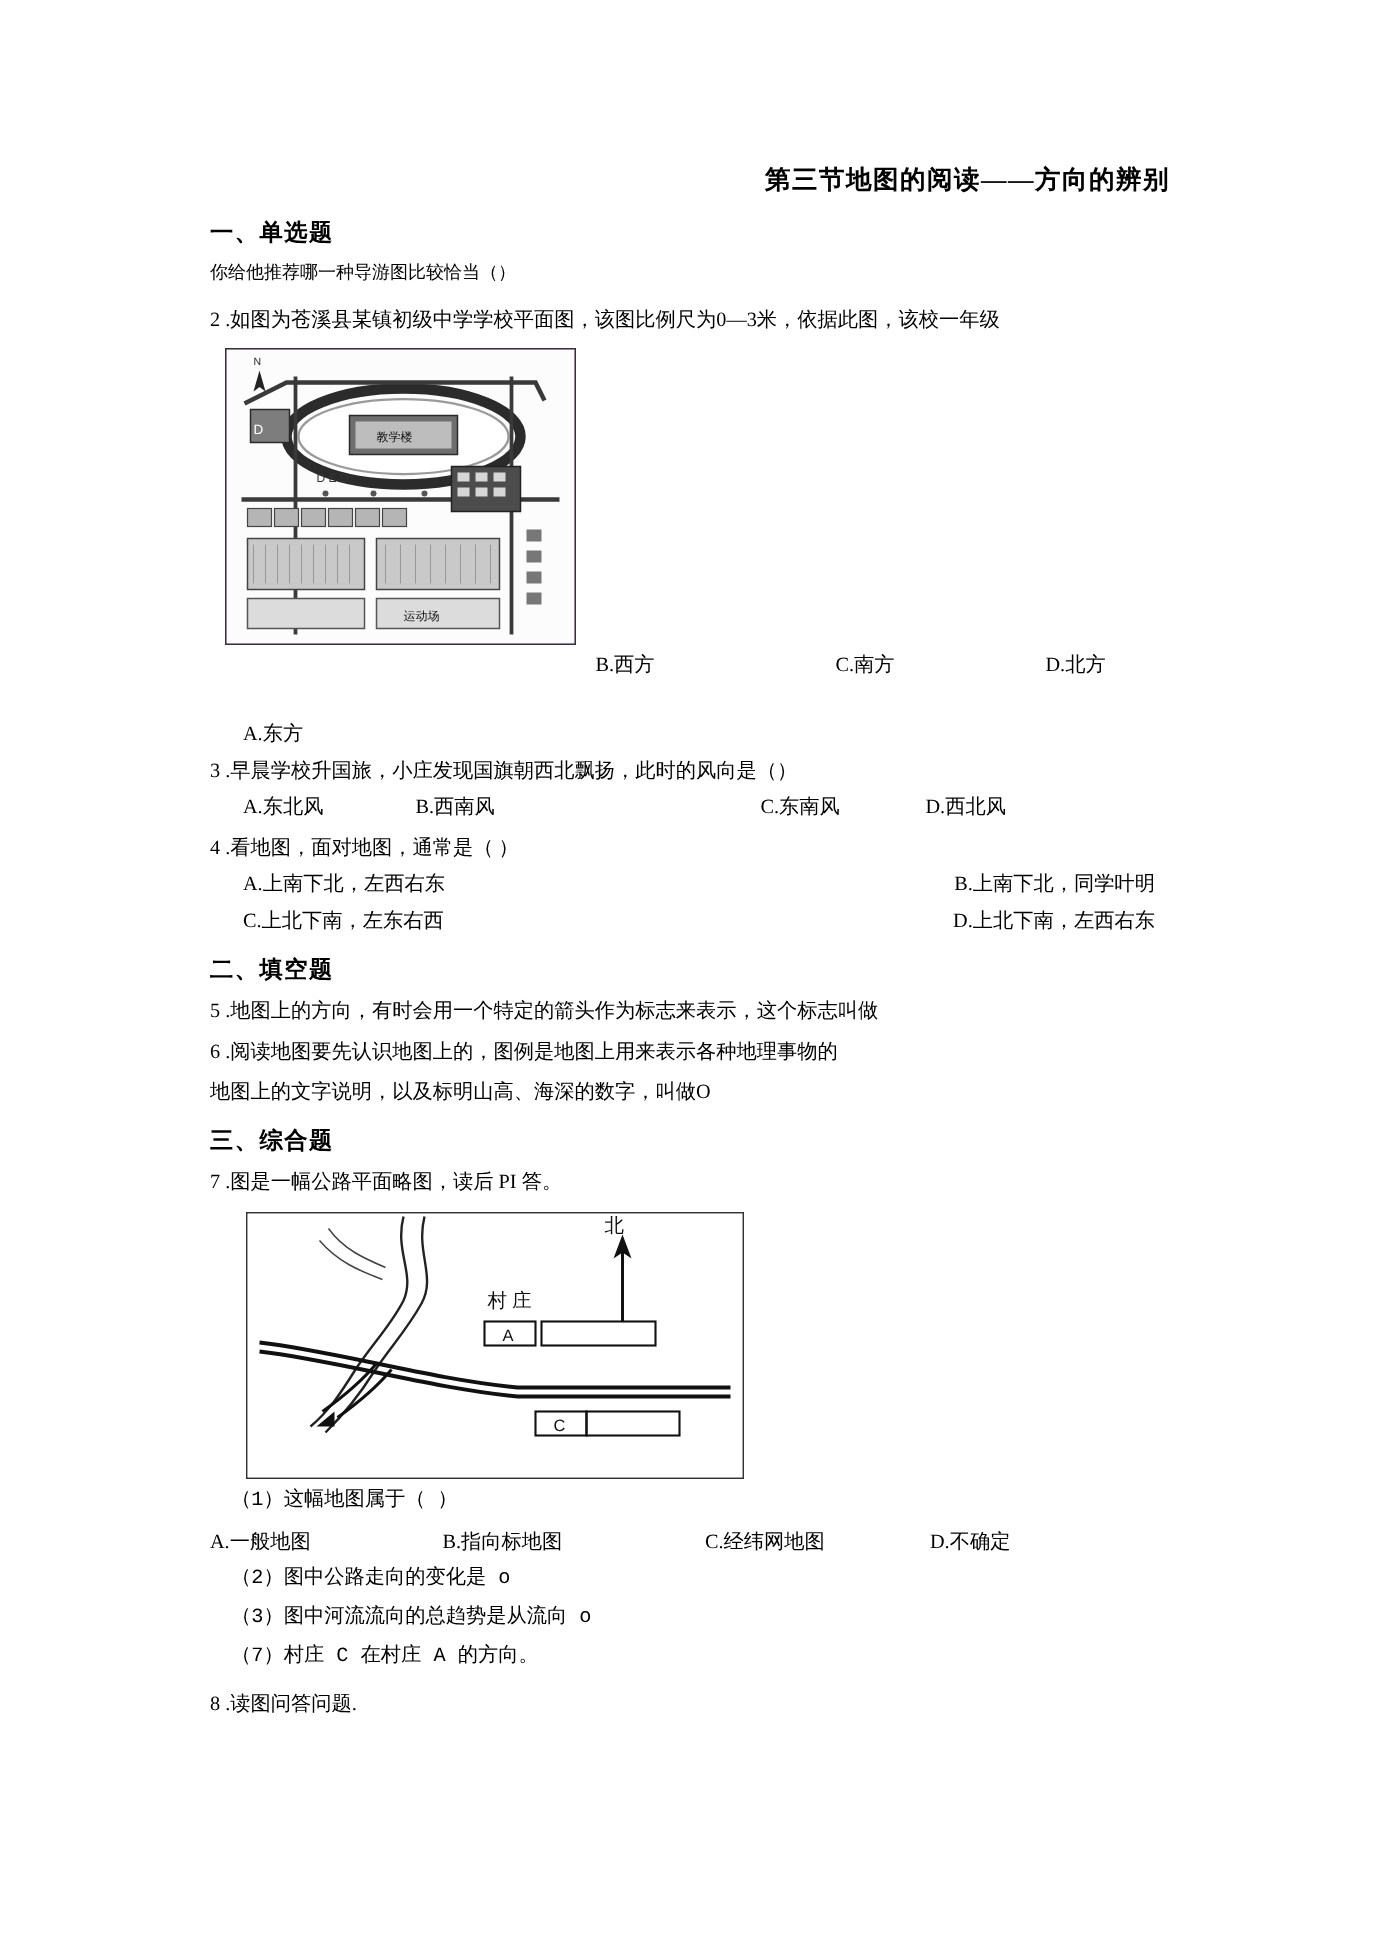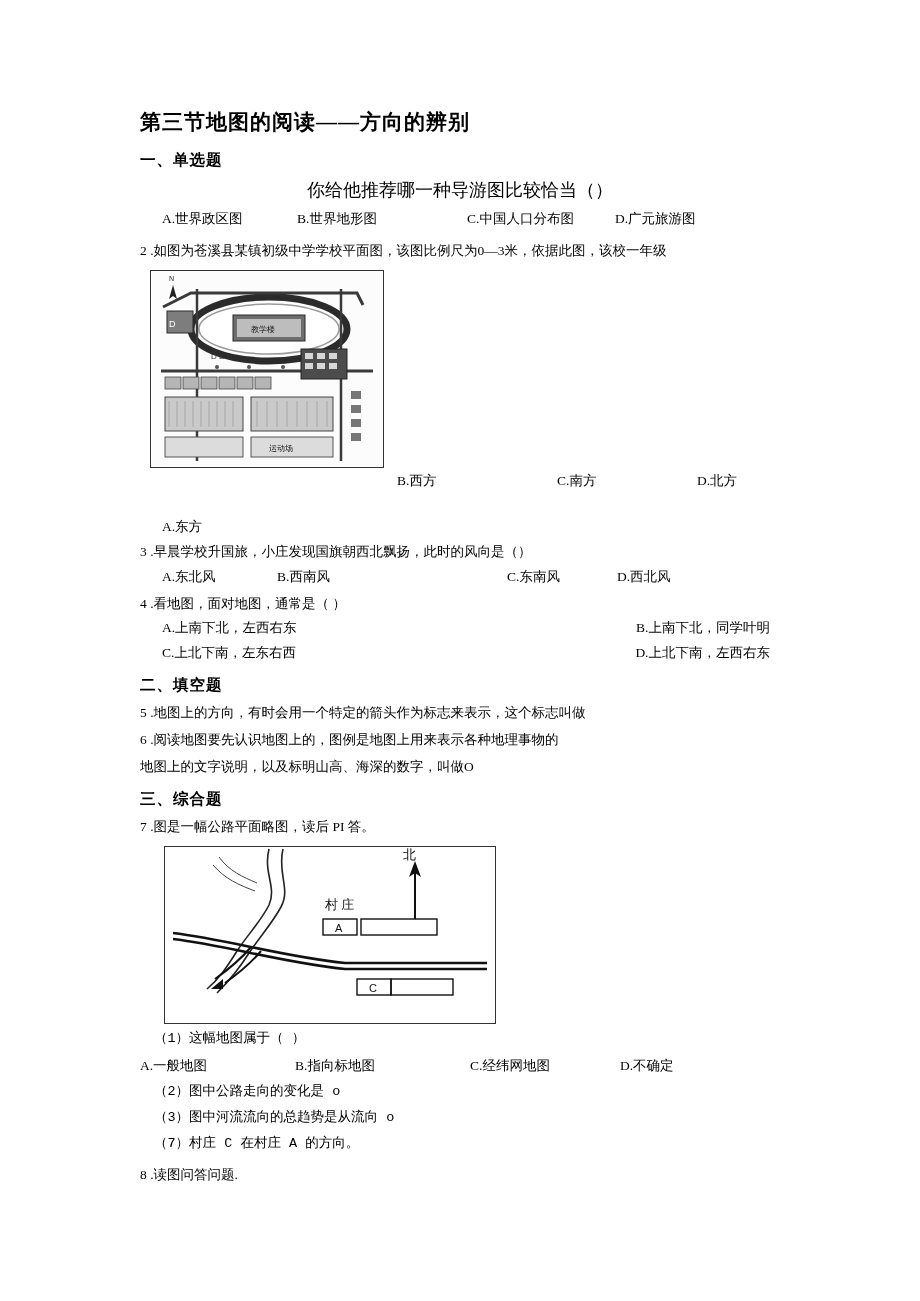--- a/index.html
+++ b/index.html
@@ -22,43 +22,42 @@
     height: 1301px;
     padding: 0;
   }
   .content {
     position: absolute;
     left: 140px;
     top: 108px;
     width: 640px;
   }
   .doc-title {
-    font-size: 21px;
+    font-size: 17px;
     font-weight: 700;
     letter-spacing: 1px;
-    text-align: left;
+    text-align: right;
     margin: 0 0 14px 0;
     font-family: "Liberation Serif", serif;
   }
   .section-head {
     font-size: 15.5px;
     font-weight: 700;
     margin: 10px 0 6px 0;
     letter-spacing: 1px;
   }
   .q {
     font-size: 13.5px;
     line-height: 1.55;
     margin: 6px 0 2px 0;
   }
   .q-cont {
-    font-size: 18px;
+    font-size: 12px;
     line-height: 1.55;
     margin: 4px 0 2px 0;
-    text-align: center;
   }
   .opt-row {
     display: flex;
     font-size: 13.5px;
     line-height: 1.6;
     padding-left: 22px;
     margin: 3px 0;
   }
   .opt-row .a { width: 300px; }
   .opt-row .b { width: 160px; }
@@ -125,26 +124,20 @@
 <body>
 
 <div class="page">
   <div class="content">
 
     <h1 class="doc-title">第三节地图的阅读——方向的辨别</h1>
 
     <div class="section-head">一、单选题</div>
 
     <div class="q-cont">你给他推荐哪一种导游图比较恰当（）</div>
-    <div class="opt-row">
-      <span class="a" style="width:135px">A.世界政区图</span>
-      <span class="a" style="width:170px">B.世界地形图</span>
-      <span class="b" style="width:148px">C.中国人口分布图</span>
-      <span>D.广元旅游图</span>
-    </div>
 
     <div class="q" style="margin-top:12px">2 .如图为苍溪县某镇初级中学学校平面图，该图比例尺为0—3米，依据此图，该校一年级</div>
 
     <div class="fig1">
       <svg width="232" height="196" viewBox="0 0 232 196">
         <rect x="0" y="0" width="232" height="196" fill="#fcfcfc"></rect>
 
         <g>
           <path d="M22 14 L26 28 L22 25 L18 28 Z" fill="#222"></path>
           <text x="18" y="10" font-size="7" font-family="Liberation Sans, sans-serif" fill="#222">N</text>

